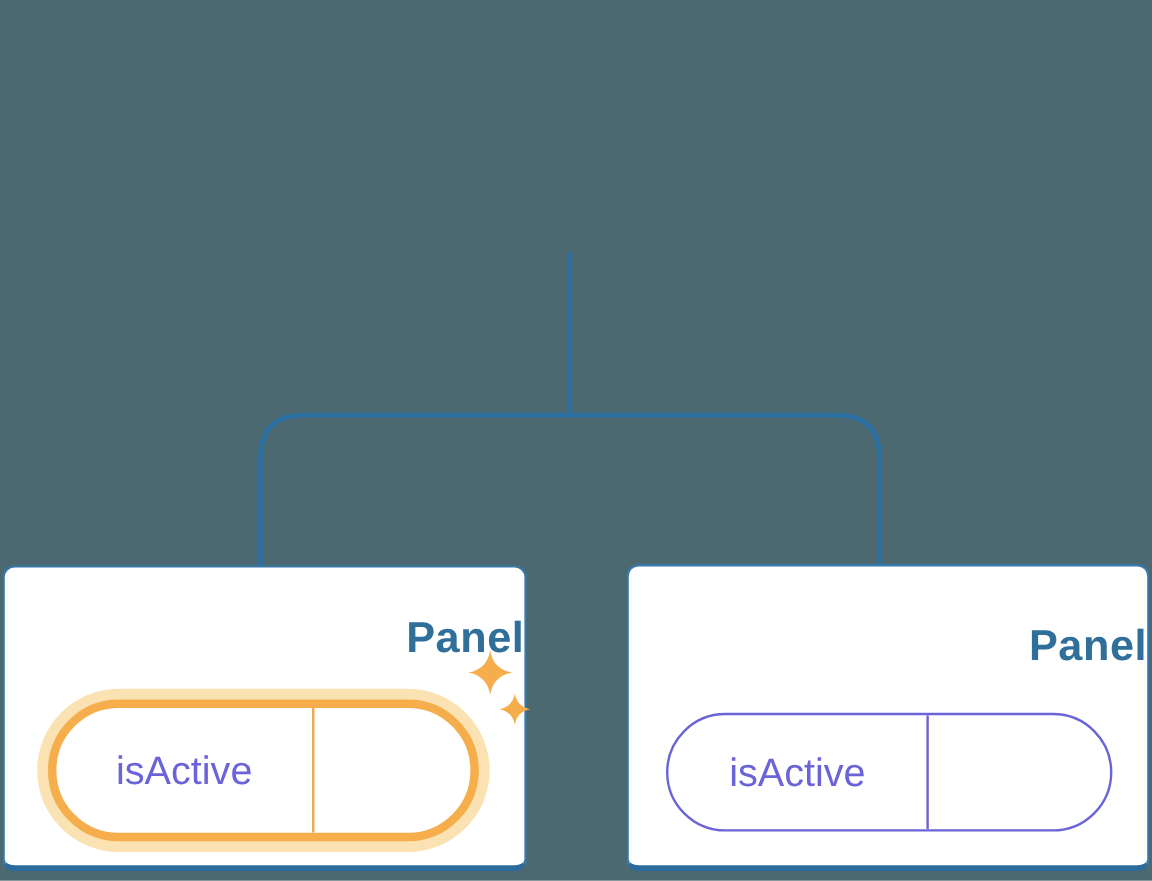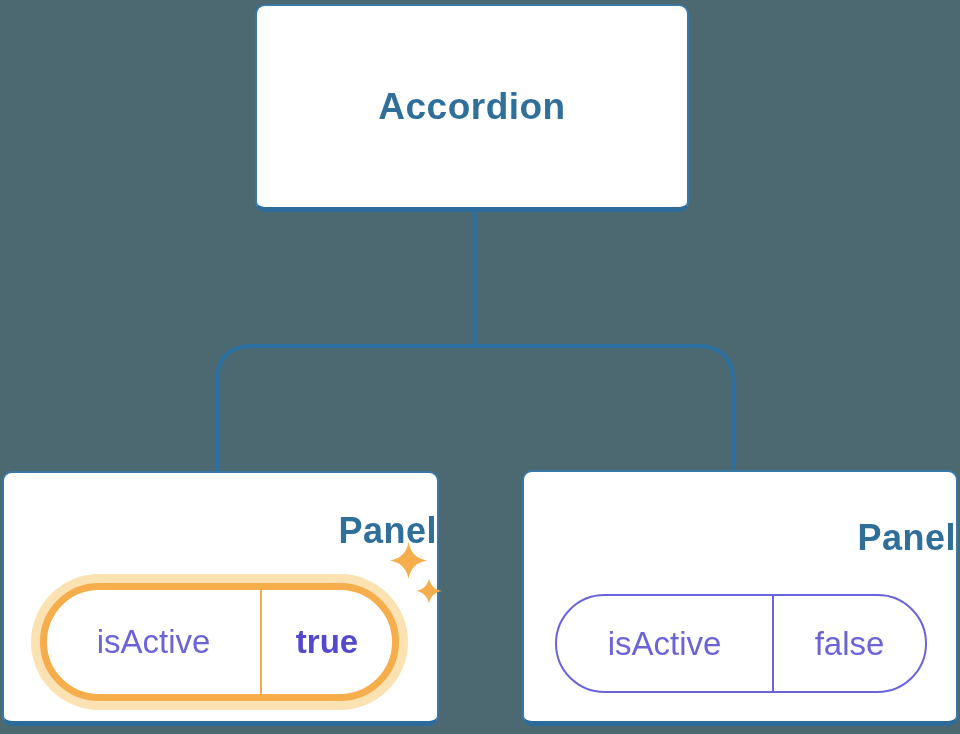--- a/index.html
+++ b/index.html
@@ -73,44 +73,39 @@
 </head>
 <body>
 
 <div class="stage">
 
   <svg class="connector" width="960" height="734" viewBox="0 0 960 734">
     <path d="M474.5 210 L474.5 348" fill="none" stroke="#2C70A2" stroke-width="4"></path>
     <path d="M217 472 L217 382 Q217 346 253 346 L697 346 Q733 346 733 382 L733 472" fill="none" stroke="#2C70A2" stroke-width="4"></path>
   </svg>
 
-  <div class="node node-root">
-    <span class="node-label">Accordion</span>
-  </div>
 
   <div class="node node-panel-left">
     <span class="panel-label">Panel</span>
 
     <div class="pill pill-active">
       <div class="pill-cell cell-name">isActive</div>
       <div class="pill-divider"></div>
-      <div class="pill-cell cell-value">true</div>
     </div>
 
     <svg class="sparkle sparkle-large" viewBox="0 0 32 32">
       <path d="M16 0 C17.6 9.2 22.8 14.4 32 16 C22.8 17.6 17.6 22.8 16 32 C14.4 22.8 9.2 17.6 0 16 C9.2 14.4 14.4 9.2 16 0 Z" fill="#F6AD4B"></path>
     </svg>
     <svg class="sparkle sparkle-small" viewBox="0 0 32 32">
       <path d="M16 0 C17.6 9.2 22.8 14.4 32 16 C22.8 17.6 17.6 22.8 16 32 C14.4 22.8 9.2 17.6 0 16 C9.2 14.4 14.4 9.2 16 0 Z" fill="#F6AD4B"></path>
     </svg>
   </div>
 
   <div class="node node-panel-right">
     <span class="panel-label">Panel</span>
 
     <div class="pill pill-inactive">
       <div class="pill-cell cell-name">isActive</div>
       <div class="pill-divider"></div>
-      <div class="pill-cell cell-value">false</div>
     </div>
   </div>
 
 </div>
 
 </body></html>

